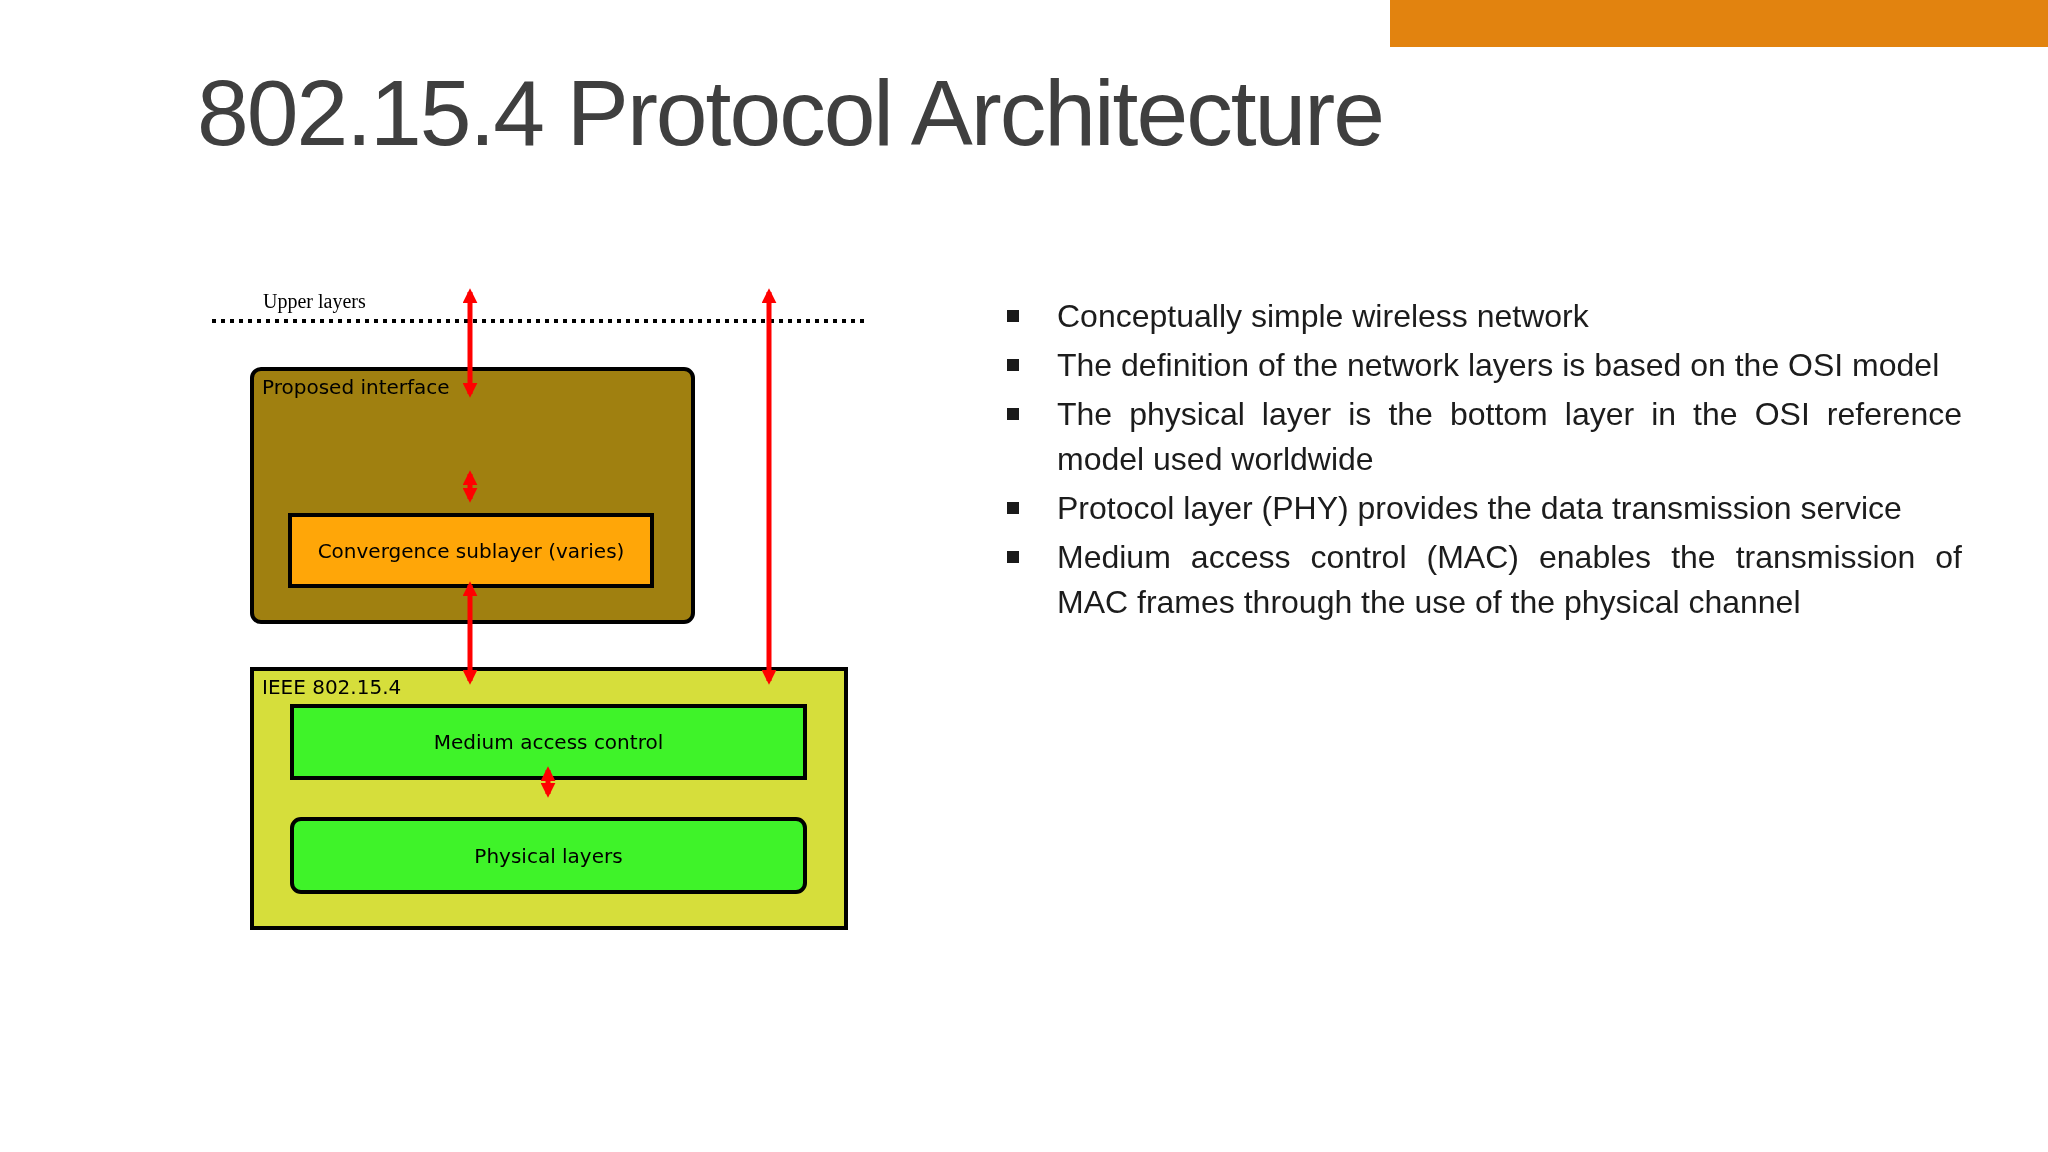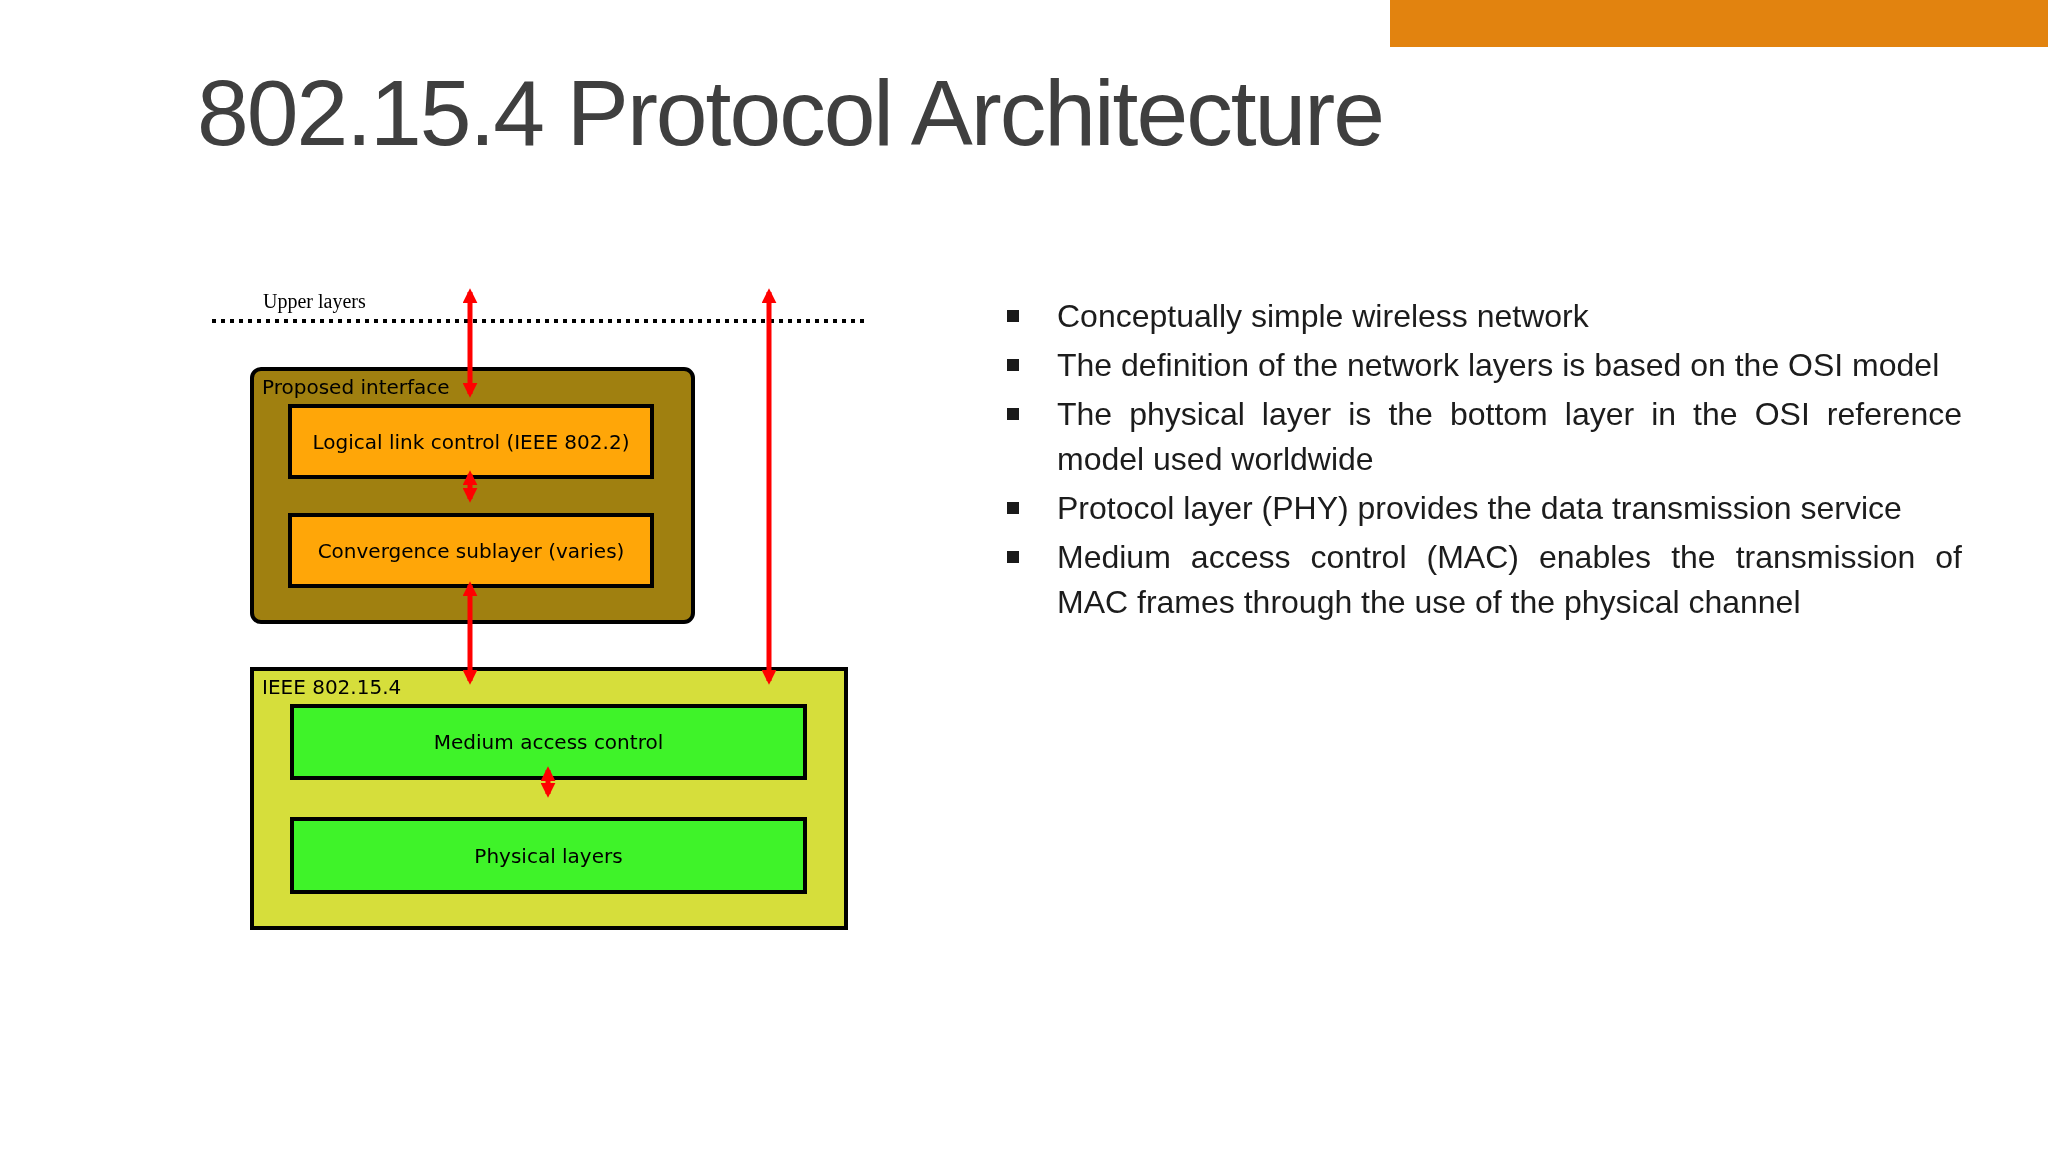--- a/index.html
+++ b/index.html
@@ -43,21 +43,21 @@
   }
   .inner-box{
     position:absolute;border:4px solid #000;box-sizing:border-box;
     display:flex;align-items:center;justify-content:center;
     font-family:"DejaVu Sans",sans-serif;font-size:20px;color:#000;
     text-align:center;white-space:nowrap;
   }
   .llc-box{left:34px;top:33px;width:366px;height:75px;}
   .conv-box{left:34px;top:142px;width:366px;height:75px;}
   .mac-box{left:36px;top:33px;width:517px;height:76px;}
-  .phy-box{left:36px;top:146px;width:517px;height:77px;}
+  .phy-box{left:36px;top:146px;width:517px;height:77px;border-radius:11px;}
   .arrow-overlay{
     position:absolute;left:0;top:0;width:2048px;height:1152px;
     pointer-events:none;
   }
   
   .bullets{
     position:absolute;left:993px;top:282px;width:957px;
     list-style:none;margin:12px;padding:0;
   }
   .bullets li{
@@ -81,23 +81,20 @@
   <div class="accent-bar" style="background: rgb(226, 131, 15);"></div>
 
   <h1 class="title">802.15.4 Protocol Architecture</h1>
 
   <div class="diagram-label upper-layers">Upper layers</div>
 
   <div class="dotted-line"></div>
 
   <div class="outer-box proposed-box" style="background: rgb(160, 128, 16);">
     <span class="box-title">Proposed interface</span>
-    <div class="inner-box llc-box" style="background: rgb(255, 166, 8);">
-      <span>Logical link control (IEEE 802.2)</span>
-    </div>
     <div class="inner-box conv-box" style="background: rgb(255, 166, 8);">
       <span>Convergence sublayer (varies)</span>
     </div>
   </div>
 
   <div class="outer-box ieee-box" style="background: rgb(214, 222, 59); margin-top: 16px;">
     <span class="box-title">IEEE 802.15.4</span>
     <div class="inner-box mac-box" style="background: rgb(63, 243, 41);">
       <span>Medium access control</span>
     </div>

